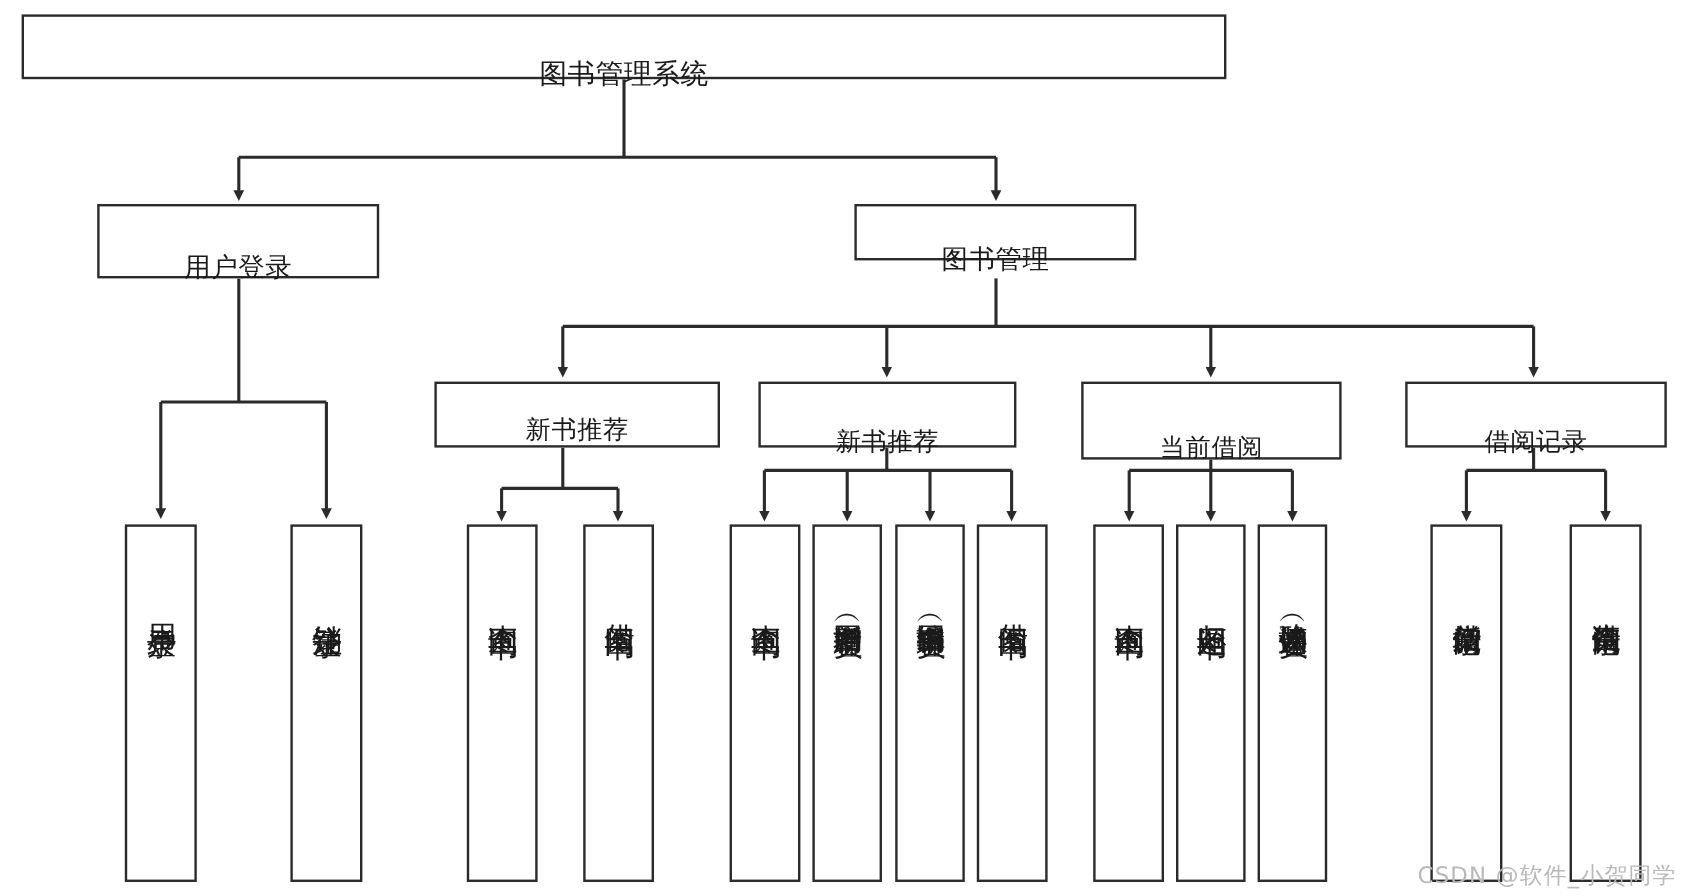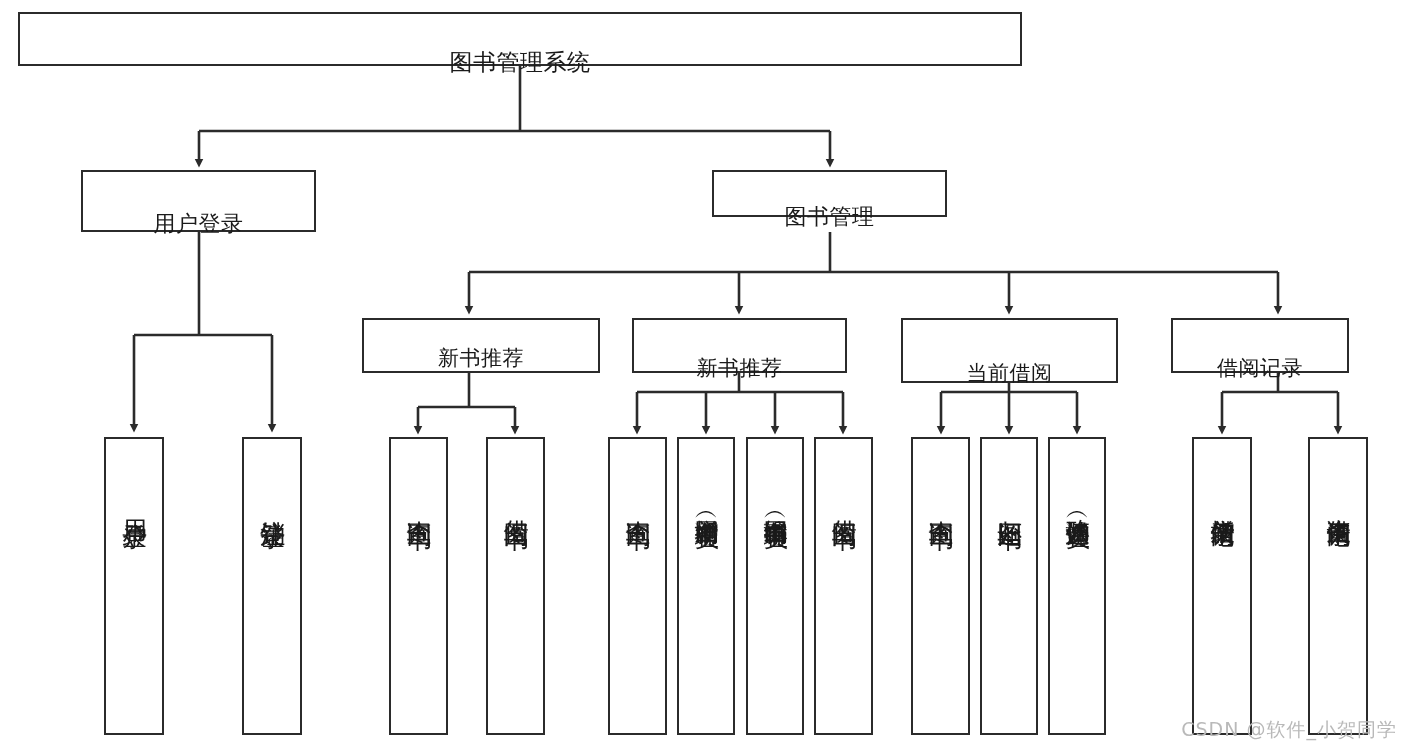--- a/index.html
+++ b/index.html
@@ -123,21 +123,21 @@
 
   <div class="node node-l3" style="left:362px;top:318px;width:238px;height:55px;align-items:flex-end;">
     <span class="label">新书推荐</span>
   </div>
   <div class="node node-l3" style="left:632px;top:318px;width:215px;height:55px;">
     <span class="label">新书推荐</span>
   </div>
   <div class="node node-l3" style="left:901px;top:318px;width:217px;height:65px;">
     <span class="label">当前借阅</span>
   </div>
-  <div class="node node-l3" style="left:1171px;top:318px;width:178px;height:55px;">
+  <div class="node node-l3" style="left:1171px;top:318px;width:218px;height:55px;">
     <span class="label">借阅记录</span>
   </div>
 
   <div class="node node-leaf" style="left:104px;top:437px;width:60px;height:298px;">
     <span class="label">用户登录</span>
   </div>
   <div class="node node-leaf" style="left:242px;top:437px;width:60px;height:298px;">
     <span class="label">注销登录</span>
   </div>
 

